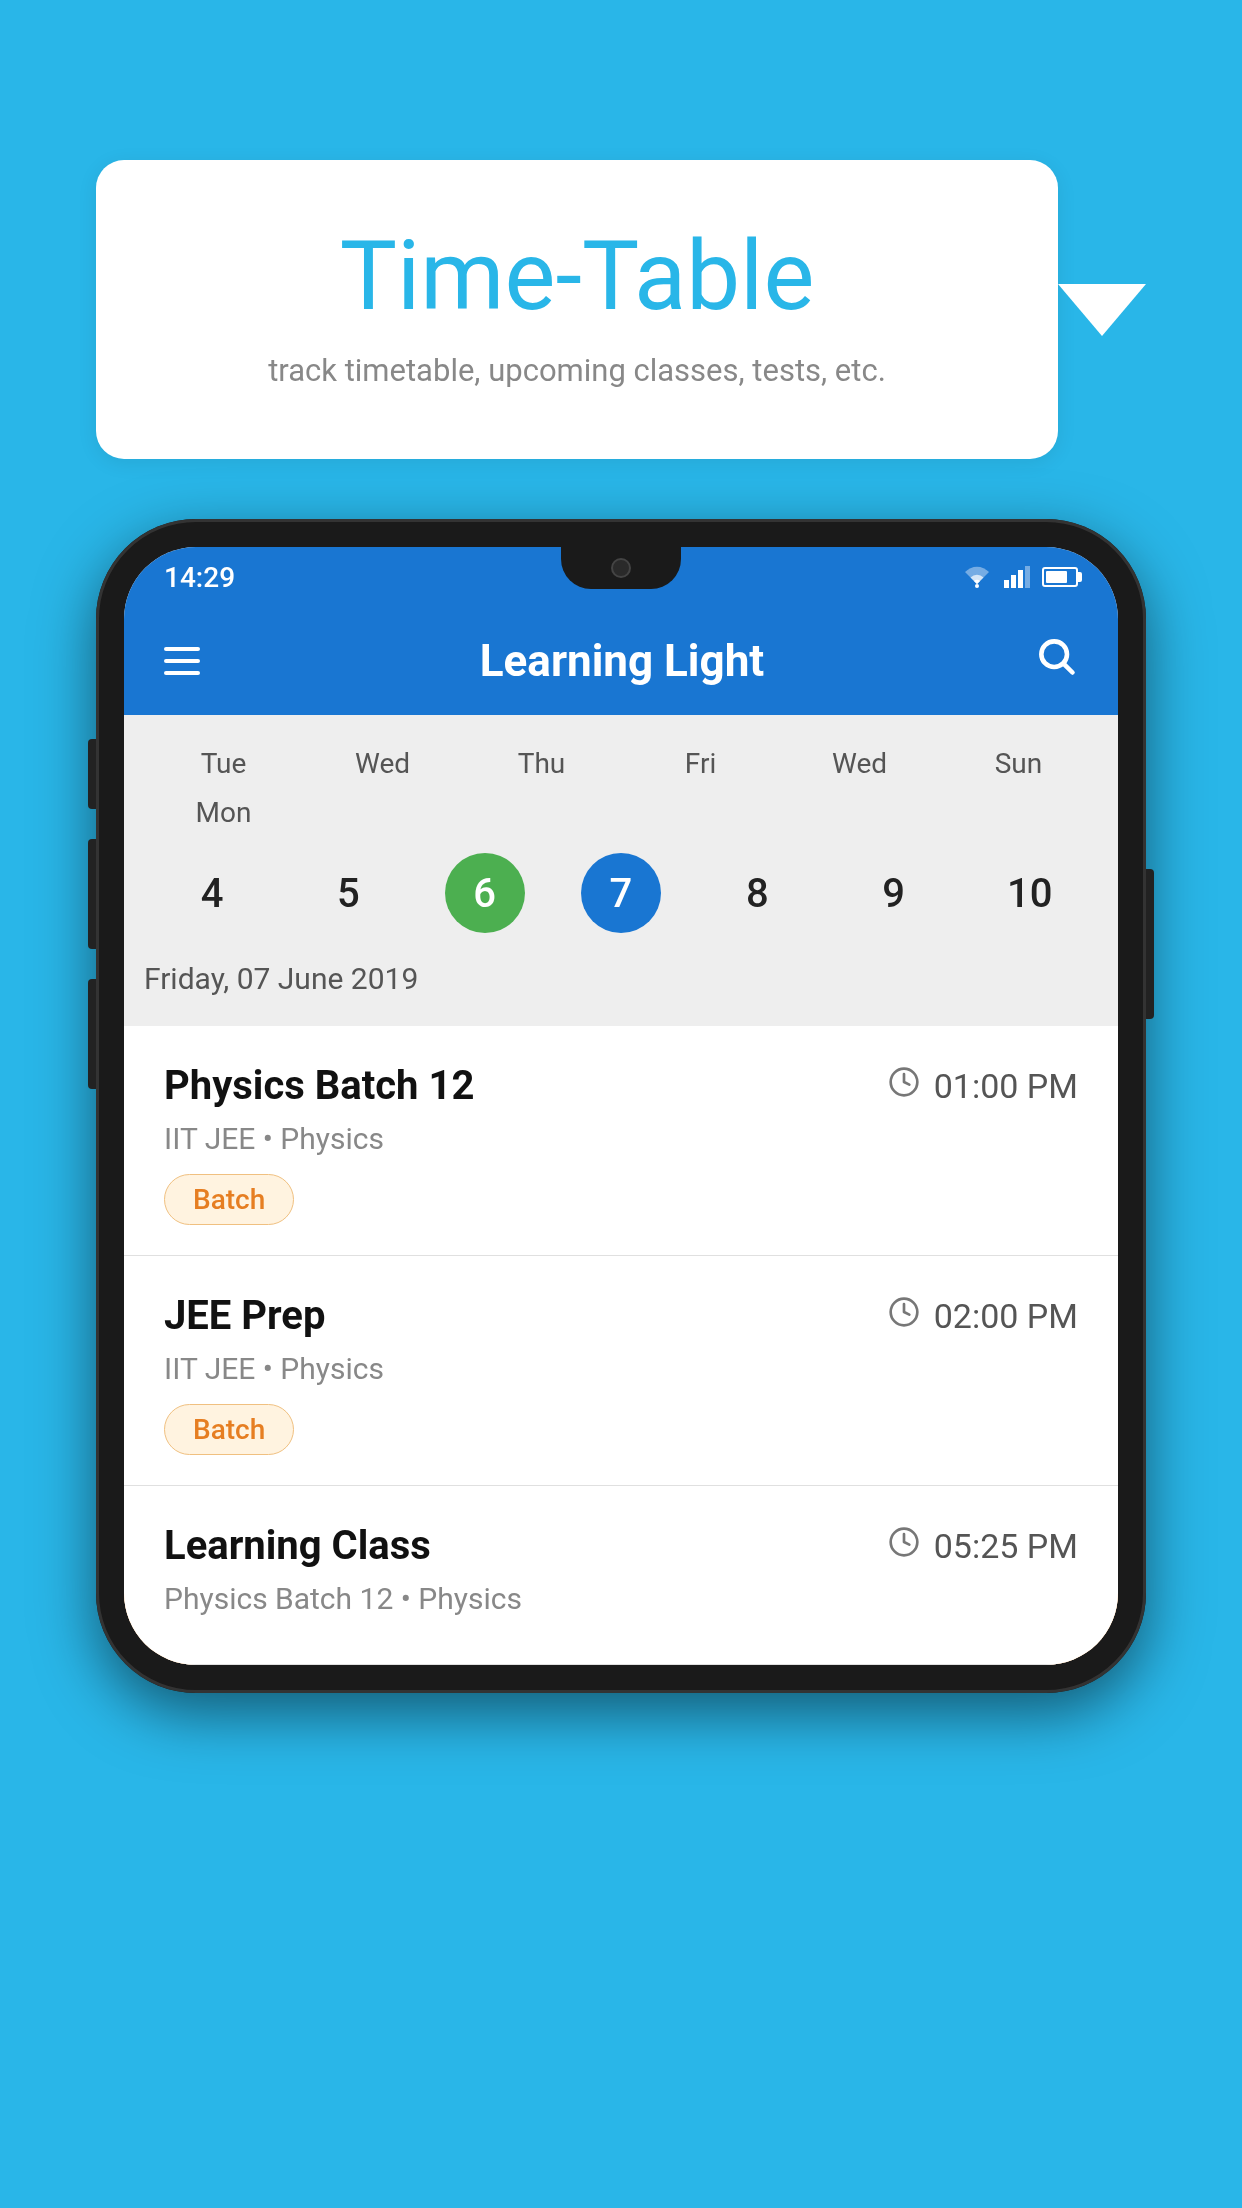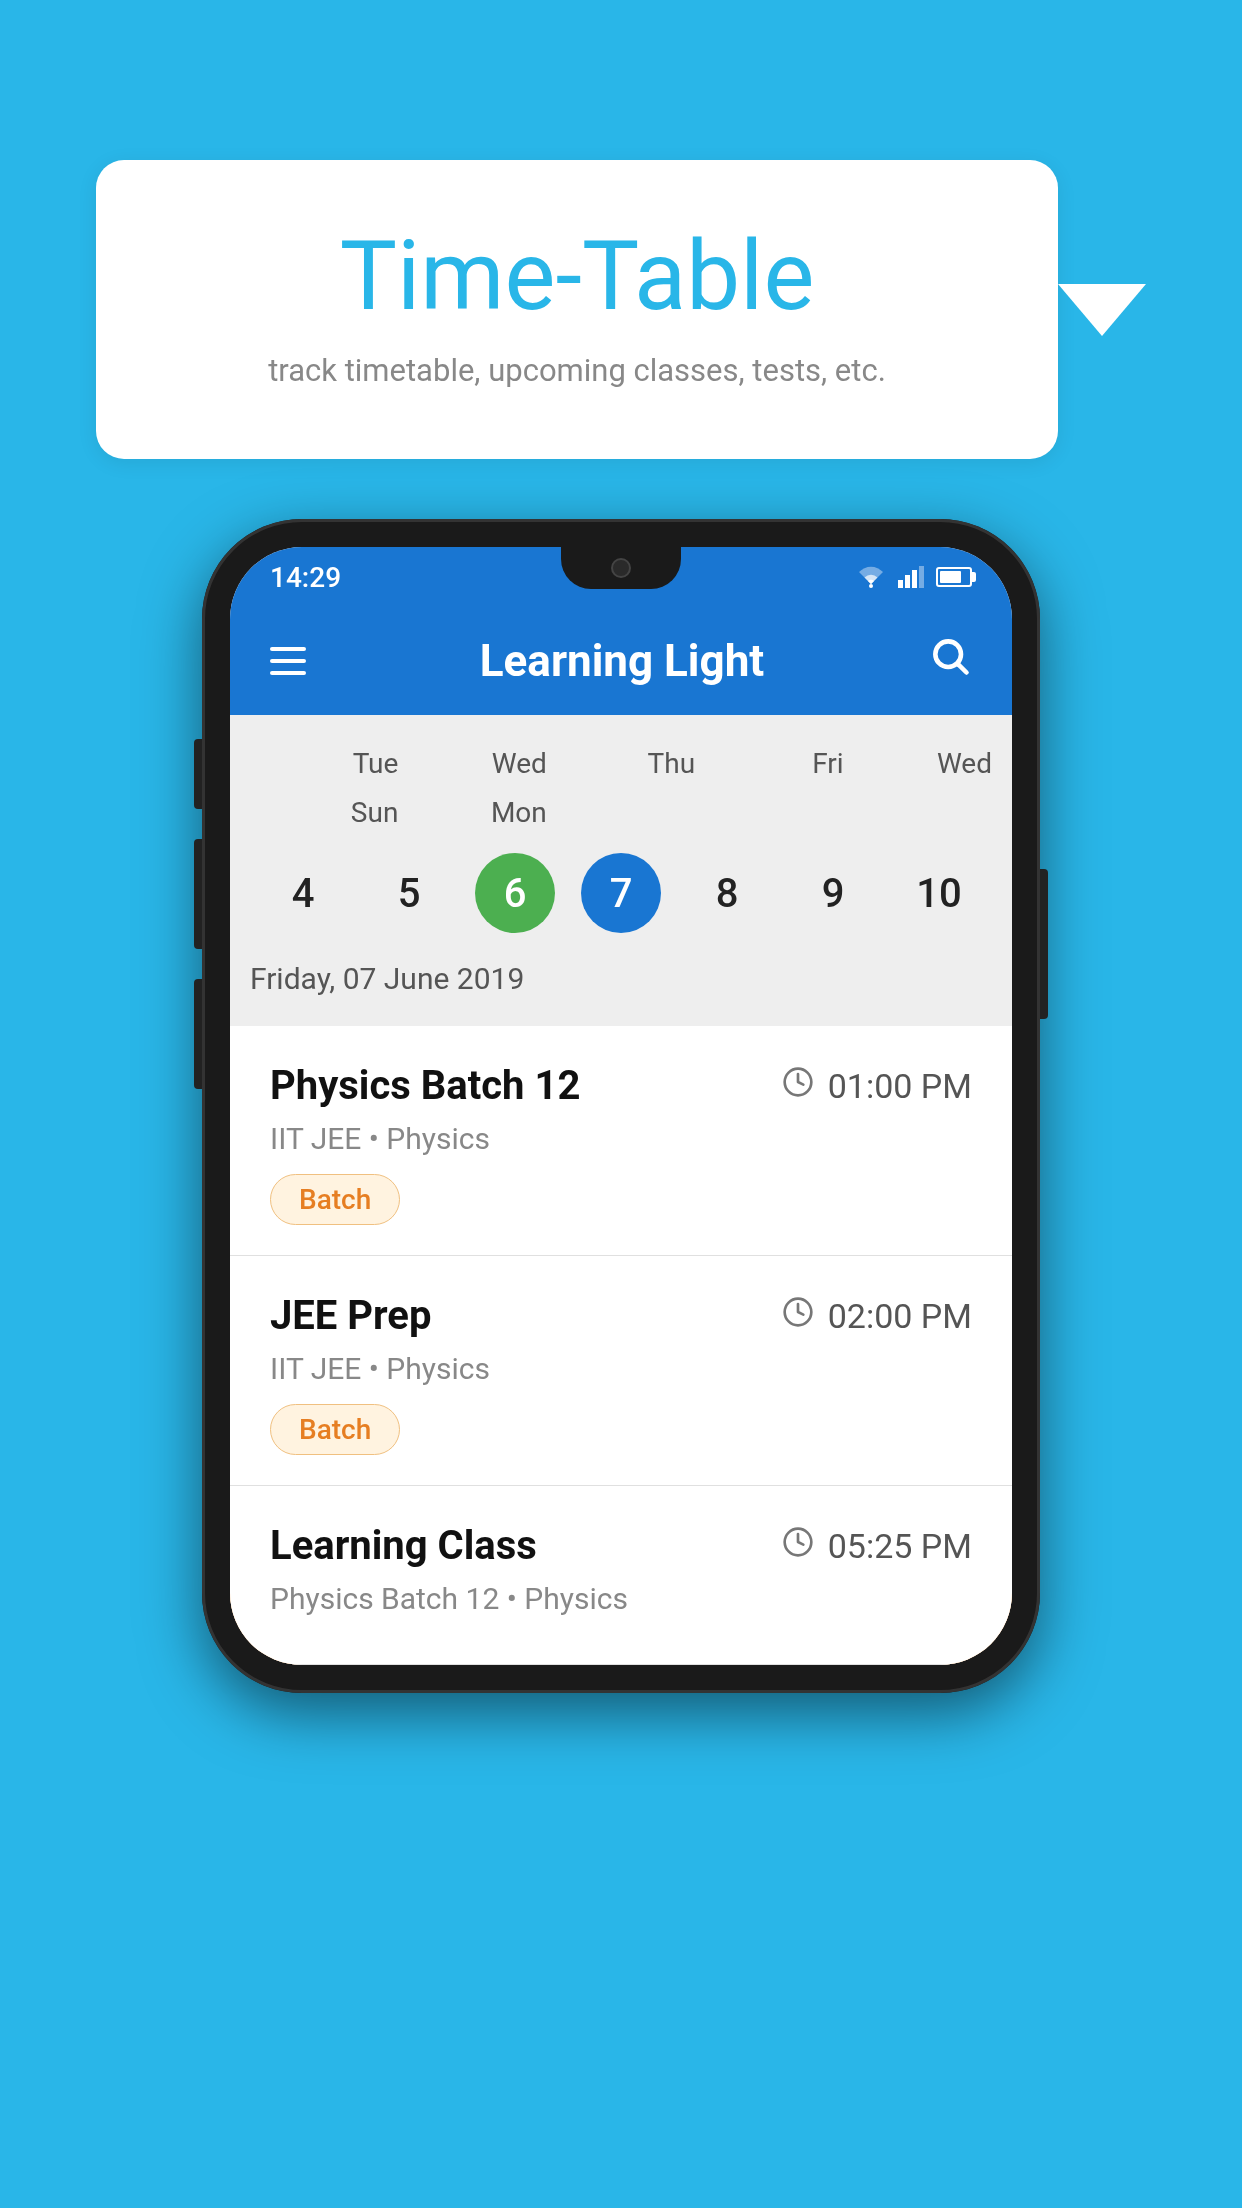--- a/index.html
+++ b/index.html
@@ -52,21 +52,21 @@
       height: 0;
       border-left: 44px solid transparent;
       border-right: 44px solid transparent;
       border-top: 52px solid white;
     }
 
     
     .phone-wrapper {
       margin-top: 60px;
       position: relative;
-      width: 838px;
+      width: 1050px;
     }
 
     .phone-frame {
       background: #1a1a1a;
       border-radius: 100px;
       padding: 28px;
       box-shadow: 0 20px 60px rgba(0,0,0,0.5);
       position: relative;
     }
 
@@ -252,22 +252,22 @@
     }
 
     
     .calendar-section {
       background: #eeeeee;
       padding: 24px 20px 10px;
     }
 
     .calendar-days-header {
       display: grid;
-      grid-template-columns: repeat(5, 1fr);
-      text-align: right;
+      grid-template-columns: repeat(6, 1fr);
+      text-align: center;
       margin-bottom: 16px;
     }
 
     .day-label {
       font-size: 28px;
       color: #555;
       font-weight: 400;
       padding: 8px 0;
     }
 

